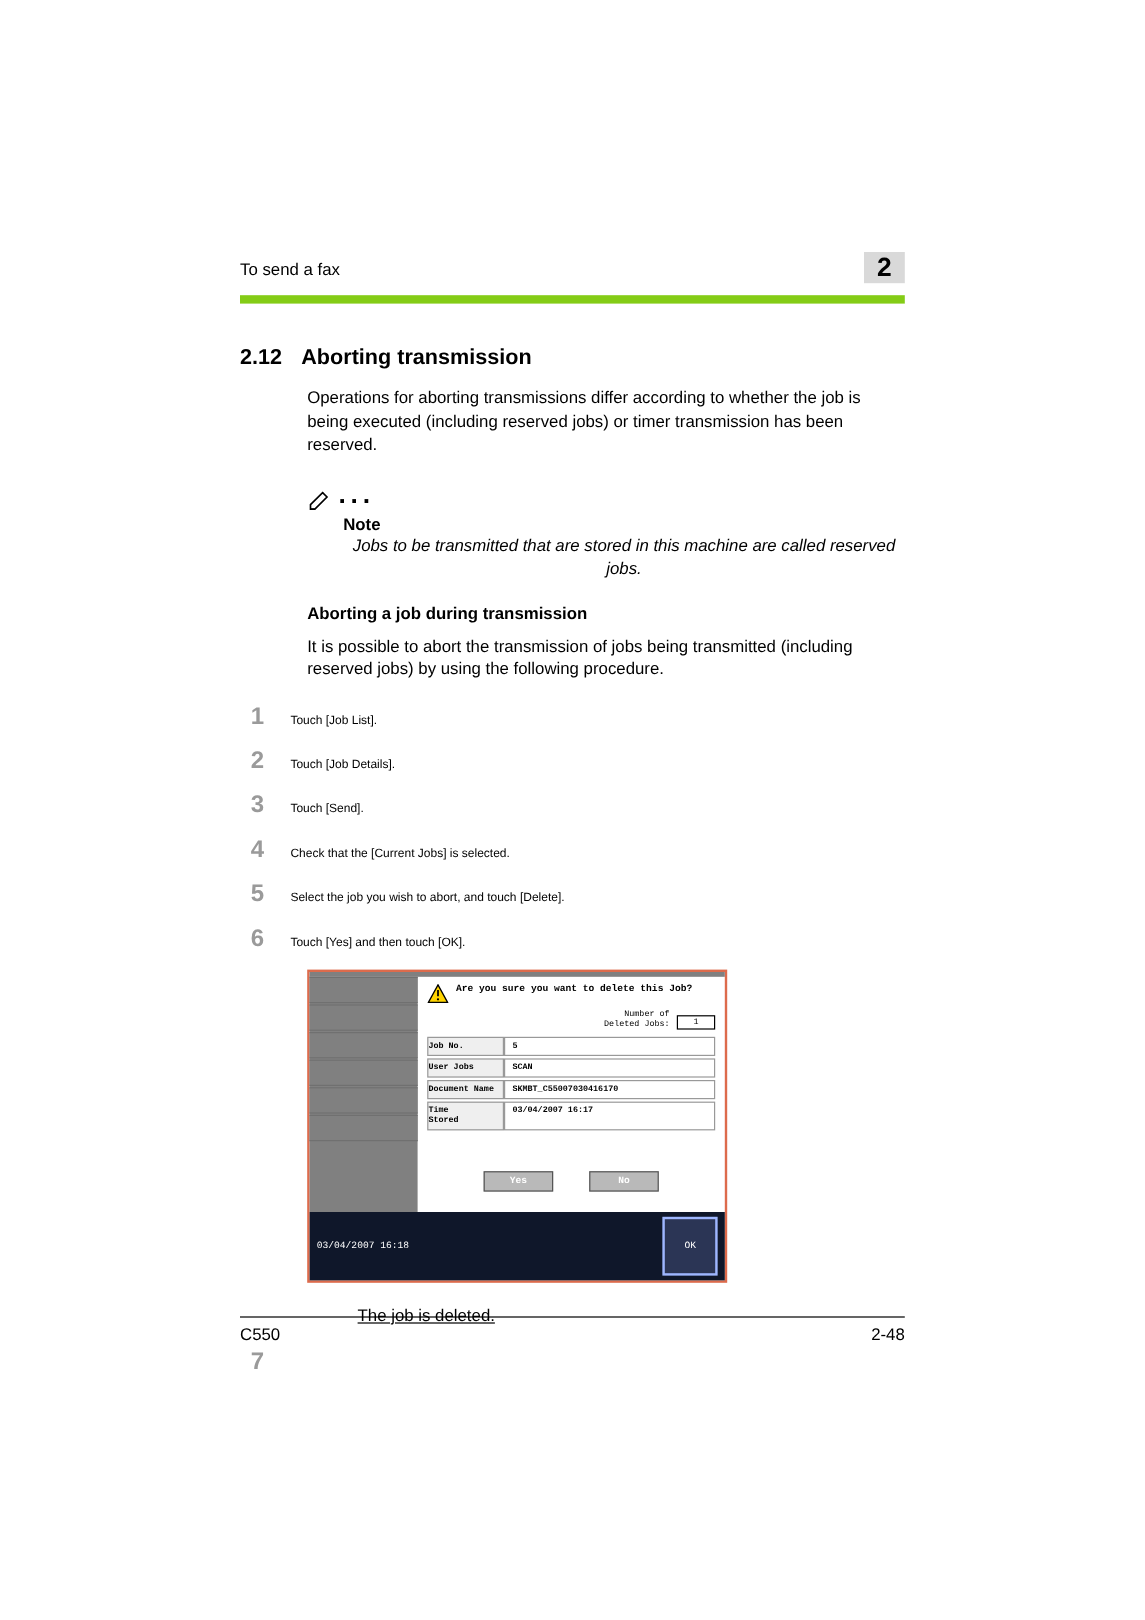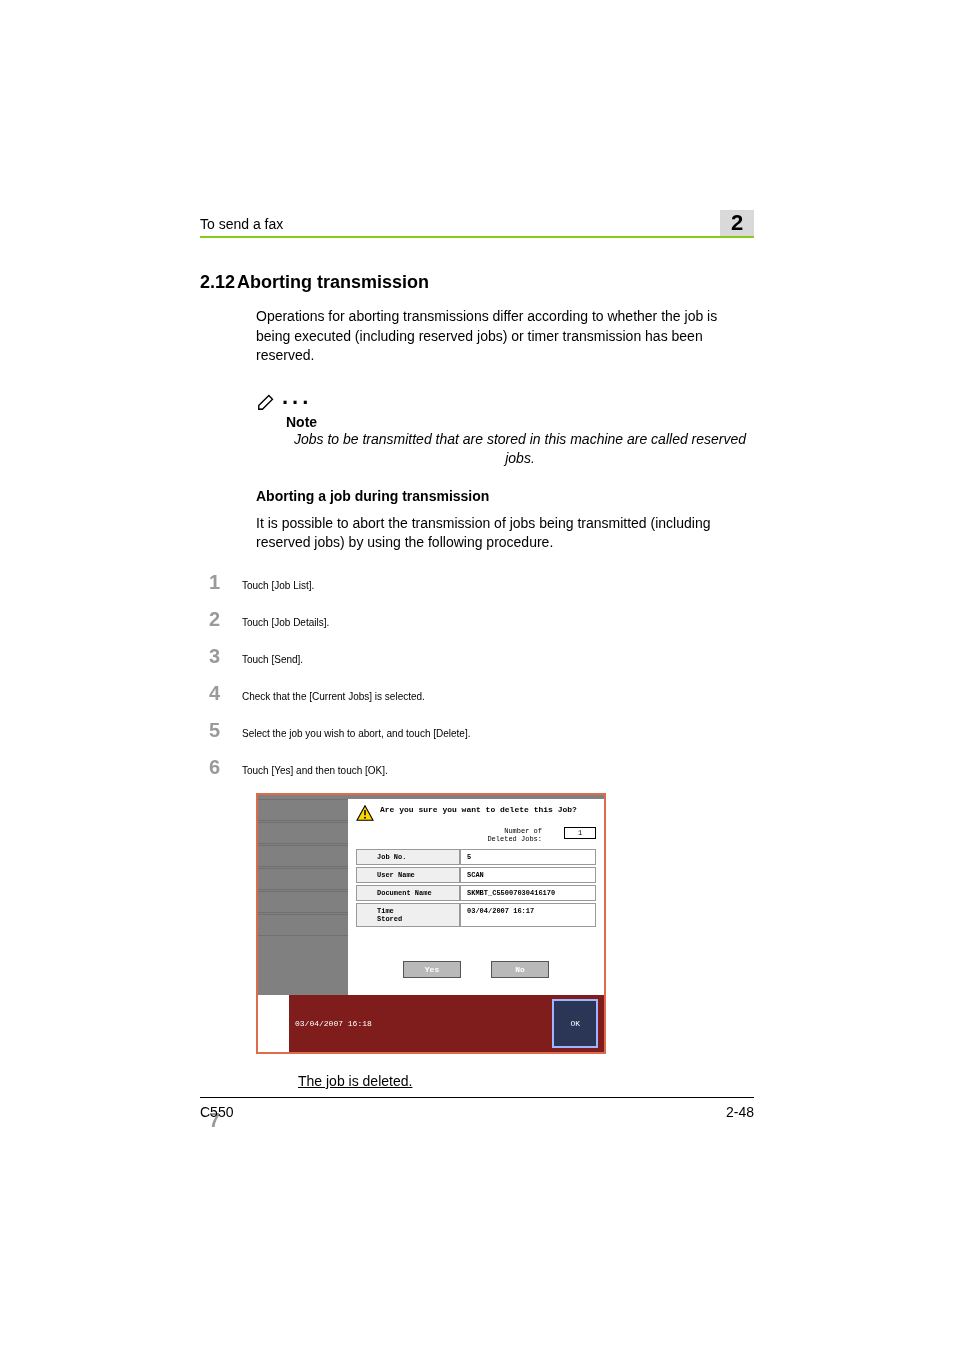--- a/index.html
+++ b/index.html
@@ -10,22 +10,22 @@
     color: #000;
   }
   .page {
     width: 954px;
     height: 1350px;
     box-sizing: border-box;
     padding: 210px 200px 0 200px;
     position: relative;
   }
   .running-head {
-    border-bottom: 2px solid #84cc16;
-    padding-bottom: 4px;
+    border-bottom: 7px solid #84cc16;
+    padding-bottom: 14px;
     margin-bottom: 34px;
     display: flex;
     justify-content: space-between;
     align-items: flex-end;
   }
   .running-head-title {
     font-size: 14px;
   }
   .chap-badge {
     width: 34px;
@@ -34,21 +34,21 @@
     display: flex;
     align-items: center;
     justify-content: center;
     font-size: 22px;
     font-weight: bold;
     color: #000;
     margin-bottom: -4px;
   }
   .section-head {
     display: flex;
-    gap: 2px;
+    gap: 16px;
     font-weight: bold;
     font-size: 18px;
     margin-bottom: 14px;
   }
   .body-block {
     margin-left: 56px;
   }
   .para {
     font-size: 14px;
     line-height: 1.4;
@@ -156,41 +156,41 @@
     width: 18px;
     height: 16px;
   }
   .q-text {
     font-weight: bold;
     font-size: 8px;
   }
   .count-row {
     display: flex;
     justify-content: flex-end;
-    gap: 22px;
+    gap: 6px;
     font-size: 7px;
     margin-bottom: 6px;
-    align-items: flex-start;
+    align-items: flex-end;
   }
   .count-box {
     border: 1px solid #000;
     padding: 1px 8px;
     min-width: 14px;
     text-align: center;
   }
   .info-row {
     display: flex;
     align-items: stretch;
     margin-bottom: 2px;
   }
   .info-label {
     width: 62px;
     font-size: 7px;
     font-weight: bold;
-    padding: 3px 20px;
+    padding: 3px 0;
     border: 1px solid #999;
     background: #efefef;
   }
   .info-val {
     flex: 1;
     font-size: 7px;
     font-weight: bold;
     padding: 3px 6px;
     border: 1px solid #999;
   }
@@ -204,28 +204,27 @@
     width: 56px;
     text-align: center;
     font-size: 8px;
     font-weight: bold;
     padding: 3px 0;
     border: 1px solid #555;
     background: #b9b9b9;
     color: #fff;
   }
   .dialog-footer {
-    background: #7f1d1d;
+    background: #0f172a;
     color: #fff;
     display: flex;
     justify-content: space-between;
     align-items: center;
     padding: 4px 6px;
     font-size: 8px;
-    margin-left: 31px;
   }
   .ok-btn {
     border: 2px solid #9eb6ff;
     background: #2b3555;
     padding: 18px 16px;
     font-size: 8px;
   }
   .after-dialog {
     margin-left: 42px;
     text-decoration: underline;
@@ -327,21 +326,21 @@
           <div class="count-row">
             <span style="white-space:pre; text-align:right;">Number of
 Deleted Jobs:</span>
             <span class="count-box">1</span>
           </div>
           <div class="info-row">
             <div class="info-label">Job No.</div>
             <div class="info-val">5</div>
           </div>
           <div class="info-row">
-            <div class="info-label">User Name</div>
+            <div class="info-label">User Jobs</div>
             <div class="info-val">SCAN</div>
           </div>
           <div class="info-row">
             <div class="info-label">Document Name</div>
             <div class="info-val">SKMBT_C55007030416170</div>
           </div>
           <div class="info-row">
             <div class="info-label" style="white-space:pre;">Time
 Stored</div>
             <div class="info-val">03/04/2007  16:17</div>

